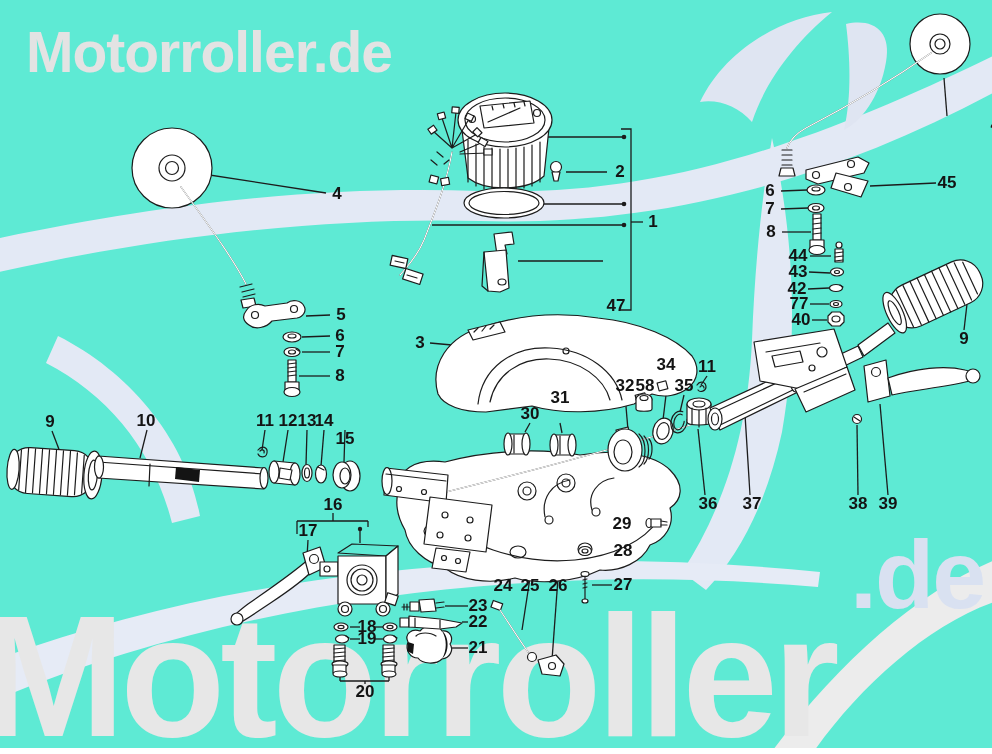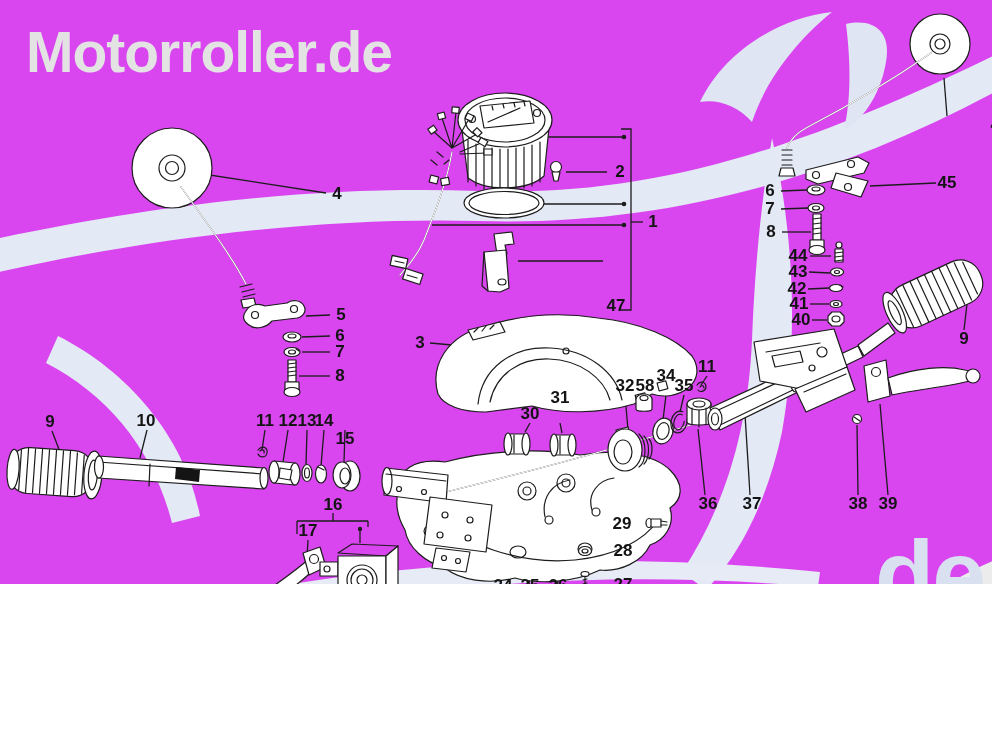--- a/index.html
+++ b/index.html
@@ -1,16 +1,16 @@
 <!DOCTYPE html>
 <html><head>
 <meta charset="utf-8">
 <style>
   html,body{margin:0;padding:0;background:#fff;}
-  .stage{position:relative;width:992px;height:584px;overflow:hidden;background:#d946ef;
+  .stage{position:relative;width:992px;height:748px;overflow:hidden;background:#5eead4;
          font-family:"Liberation Sans",sans-serif;text-align:center;}
   .stage svg{position:absolute;left:0;top:0;}
   
   .art *{stroke:#1c1c1c;stroke-width:1.2;fill:none;stroke-linecap:round;stroke-linejoin:round;}
   .art .w{fill:#ffffff;}
   .art .dk{fill:#141414;stroke:none;}
   .art .tube{stroke:#1c1c1c;fill:none;}
   .art .tubein{stroke:#ffffff;fill:none;}
   .ld *{stroke:#1c1c1c;stroke-width:1.3;fill:none;}
   .ld .dot{fill:#1c1c1c;stroke:none;}
@@ -535,30 +535,30 @@
       <div class="callout" style="left: 503px; top: 586px;">24</div>
       <div class="callout" style="left: 530px; top: 586px;">25</div>
       <div class="callout" style="left: 558px; top: 586px;">26</div>
       <div class="callout" style="left: 623px; top: 585px;">27</div>
       <div class="callout" style="left: 623px; top: 551px;">28</div>
       <div class="callout" style="left: 622px; top: 524px;">29</div>
       <div class="callout" style="left: 530px; top: 414px;">30</div>
       <div class="callout" style="left: 560px; top: 398px;">31</div>
       <div class="callout" style="left: 625px; top: 386px;">32</div>
       <div class="callout" style="left: 645px; top: 386px;">58</div>
-      <div class="callout" style="left: 666px; top: 376px;">34</div>
+      <div class="callout" style="left: 666px; top: 365px;">34</div>
       <div class="callout" style="left: 684px; top: 386px;">35</div>
       <div class="callout" style="left: 707px; top: 367px;">11</div>
       <div class="callout" style="left: 708px; top: 504px;">36</div>
       <div class="callout" style="left: 752px; top: 504px;">37</div>
       <div class="callout" style="left: 858px; top: 504px;">38</div>
       <div class="callout" style="left: 888px; top: 504px;">39</div>
       <div class="callout" style="left: 964px; top: 339px;">9</div>
       <div class="callout" style="left: 801px; top: 320px;">40</div>
-      <div class="callout" style="left: 799px; top: 304px;">41</div>
+      <div class="callout" style="left: 799px; top: 304px;">77</div>
       <div class="callout" style="left: 797px; top: 289px;">42</div>
       <div class="callout" style="left: 798px; top: 272px;">43</div>
       <div class="callout" style="left: 798px; top: 256px;">44</div>
       <div class="callout" style="left: 947px; top: 183px;">45</div>
       <div class="callout" style="left: 1000px; top: 125px;">46</div>
       <div class="callout" style="left: 616px; top: 261px; margin-top: 45px;">47</div>
       <div class="callout" style="left: 770px; top: 191px;">6</div>
       <div class="callout" style="left: 770px; top: 209px;">7</div>
       <div class="callout" style="left: 771px; top: 232px;">8</div>
     </div>

